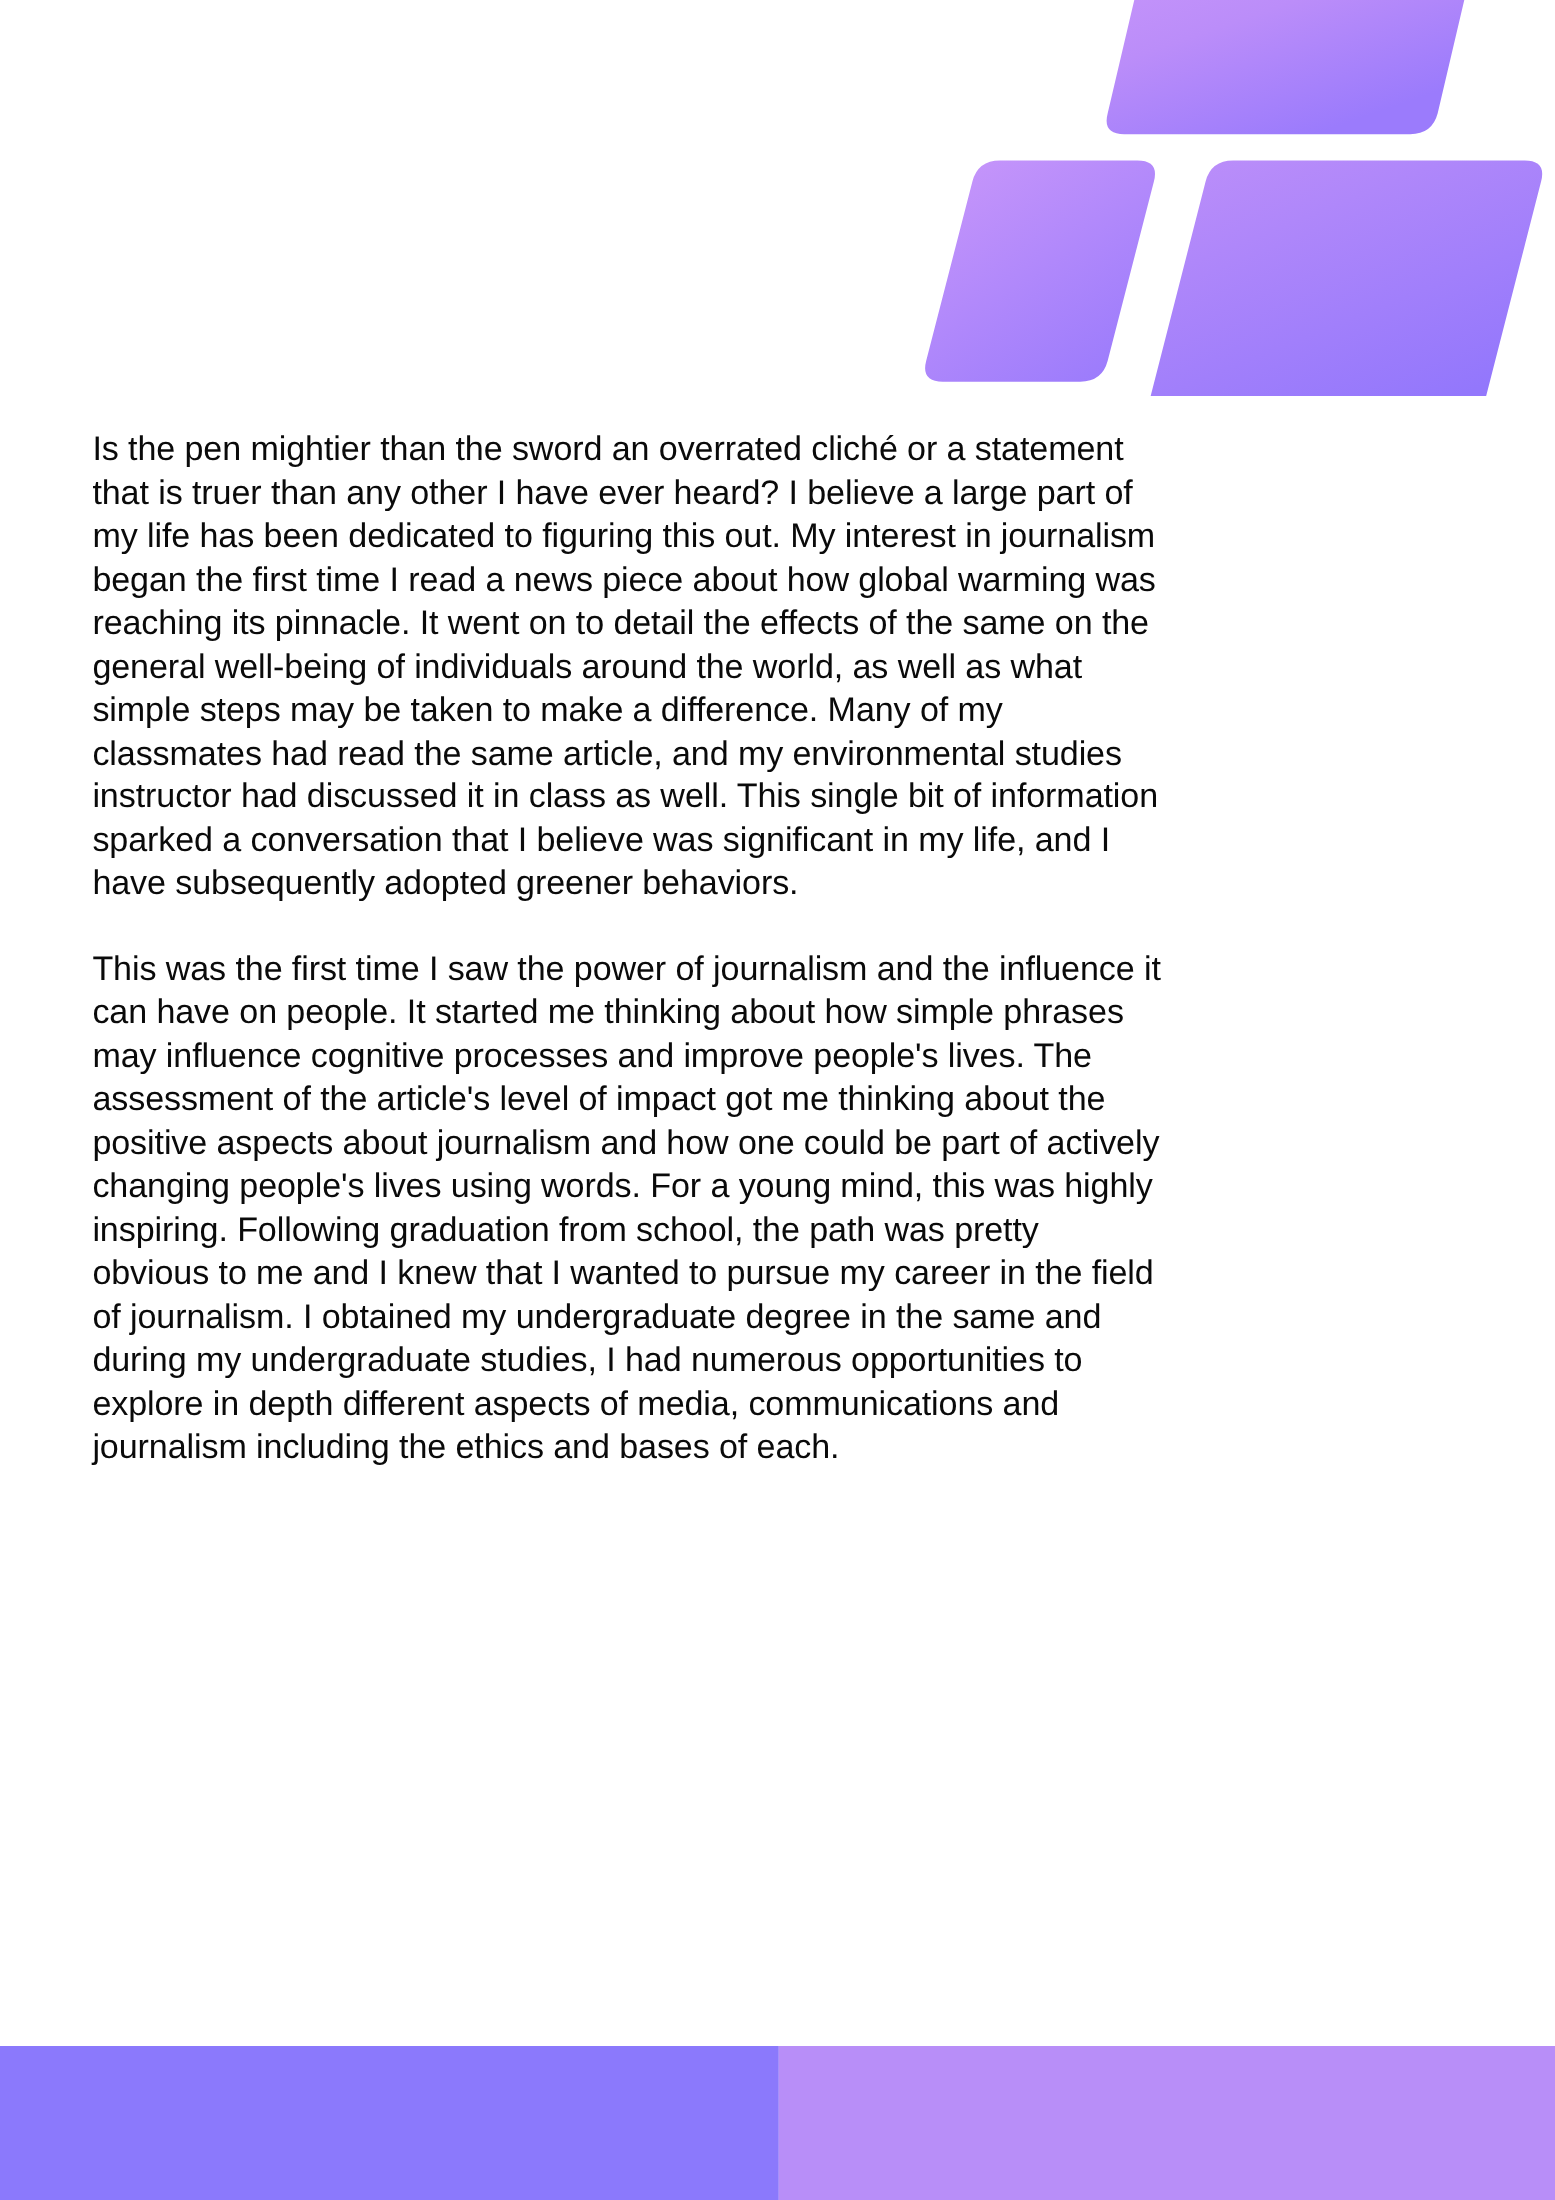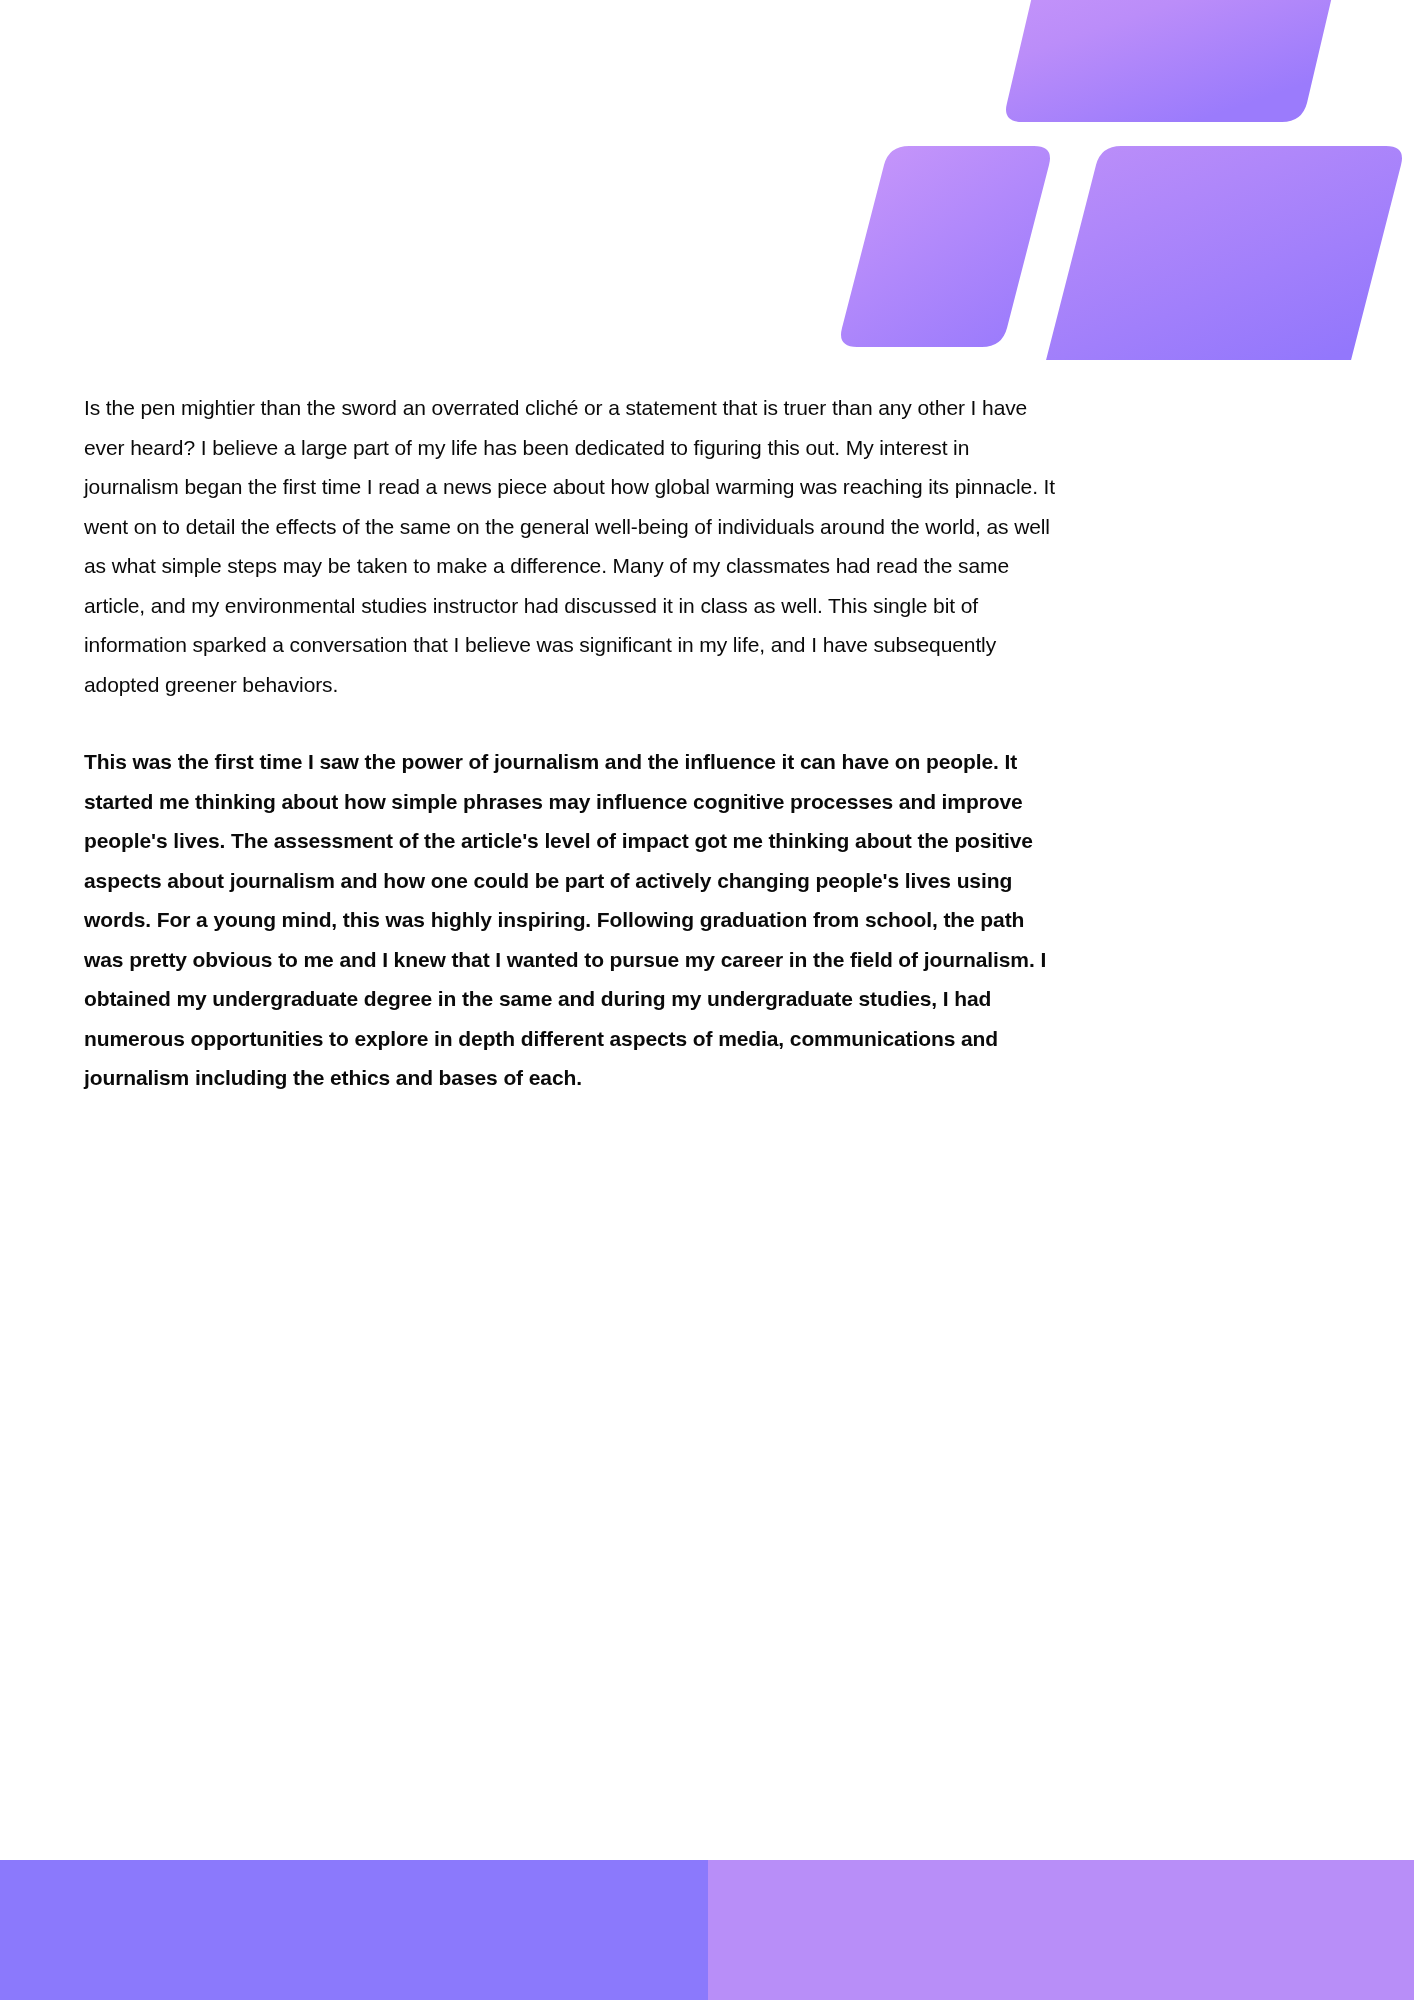--- a/index.html
+++ b/index.html
@@ -59,29 +59,28 @@
   
   #body-copy {
     position: absolute;
     left: 84px;
     top: 388px;
     width: 972px;
   }
   .para {
     margin: 0 0 38px 0;
     font-family: "Liberation Sans", sans-serif;
-    font-size: 21px;
+    font-size: 31px;
     line-height: 39.5px;
     color: #0a0a0a;
     text-align: left;
     letter-spacing: -0.1px;
   }
   .para:last-child {
     margin-bottom: 4px;
-    font-weight: bold;
   }
 
   
   #footer-bands {
     position: absolute;
     left: 0;
     bottom: 0;
     width: 1414px;
     height: 140px;
     display: flex;

